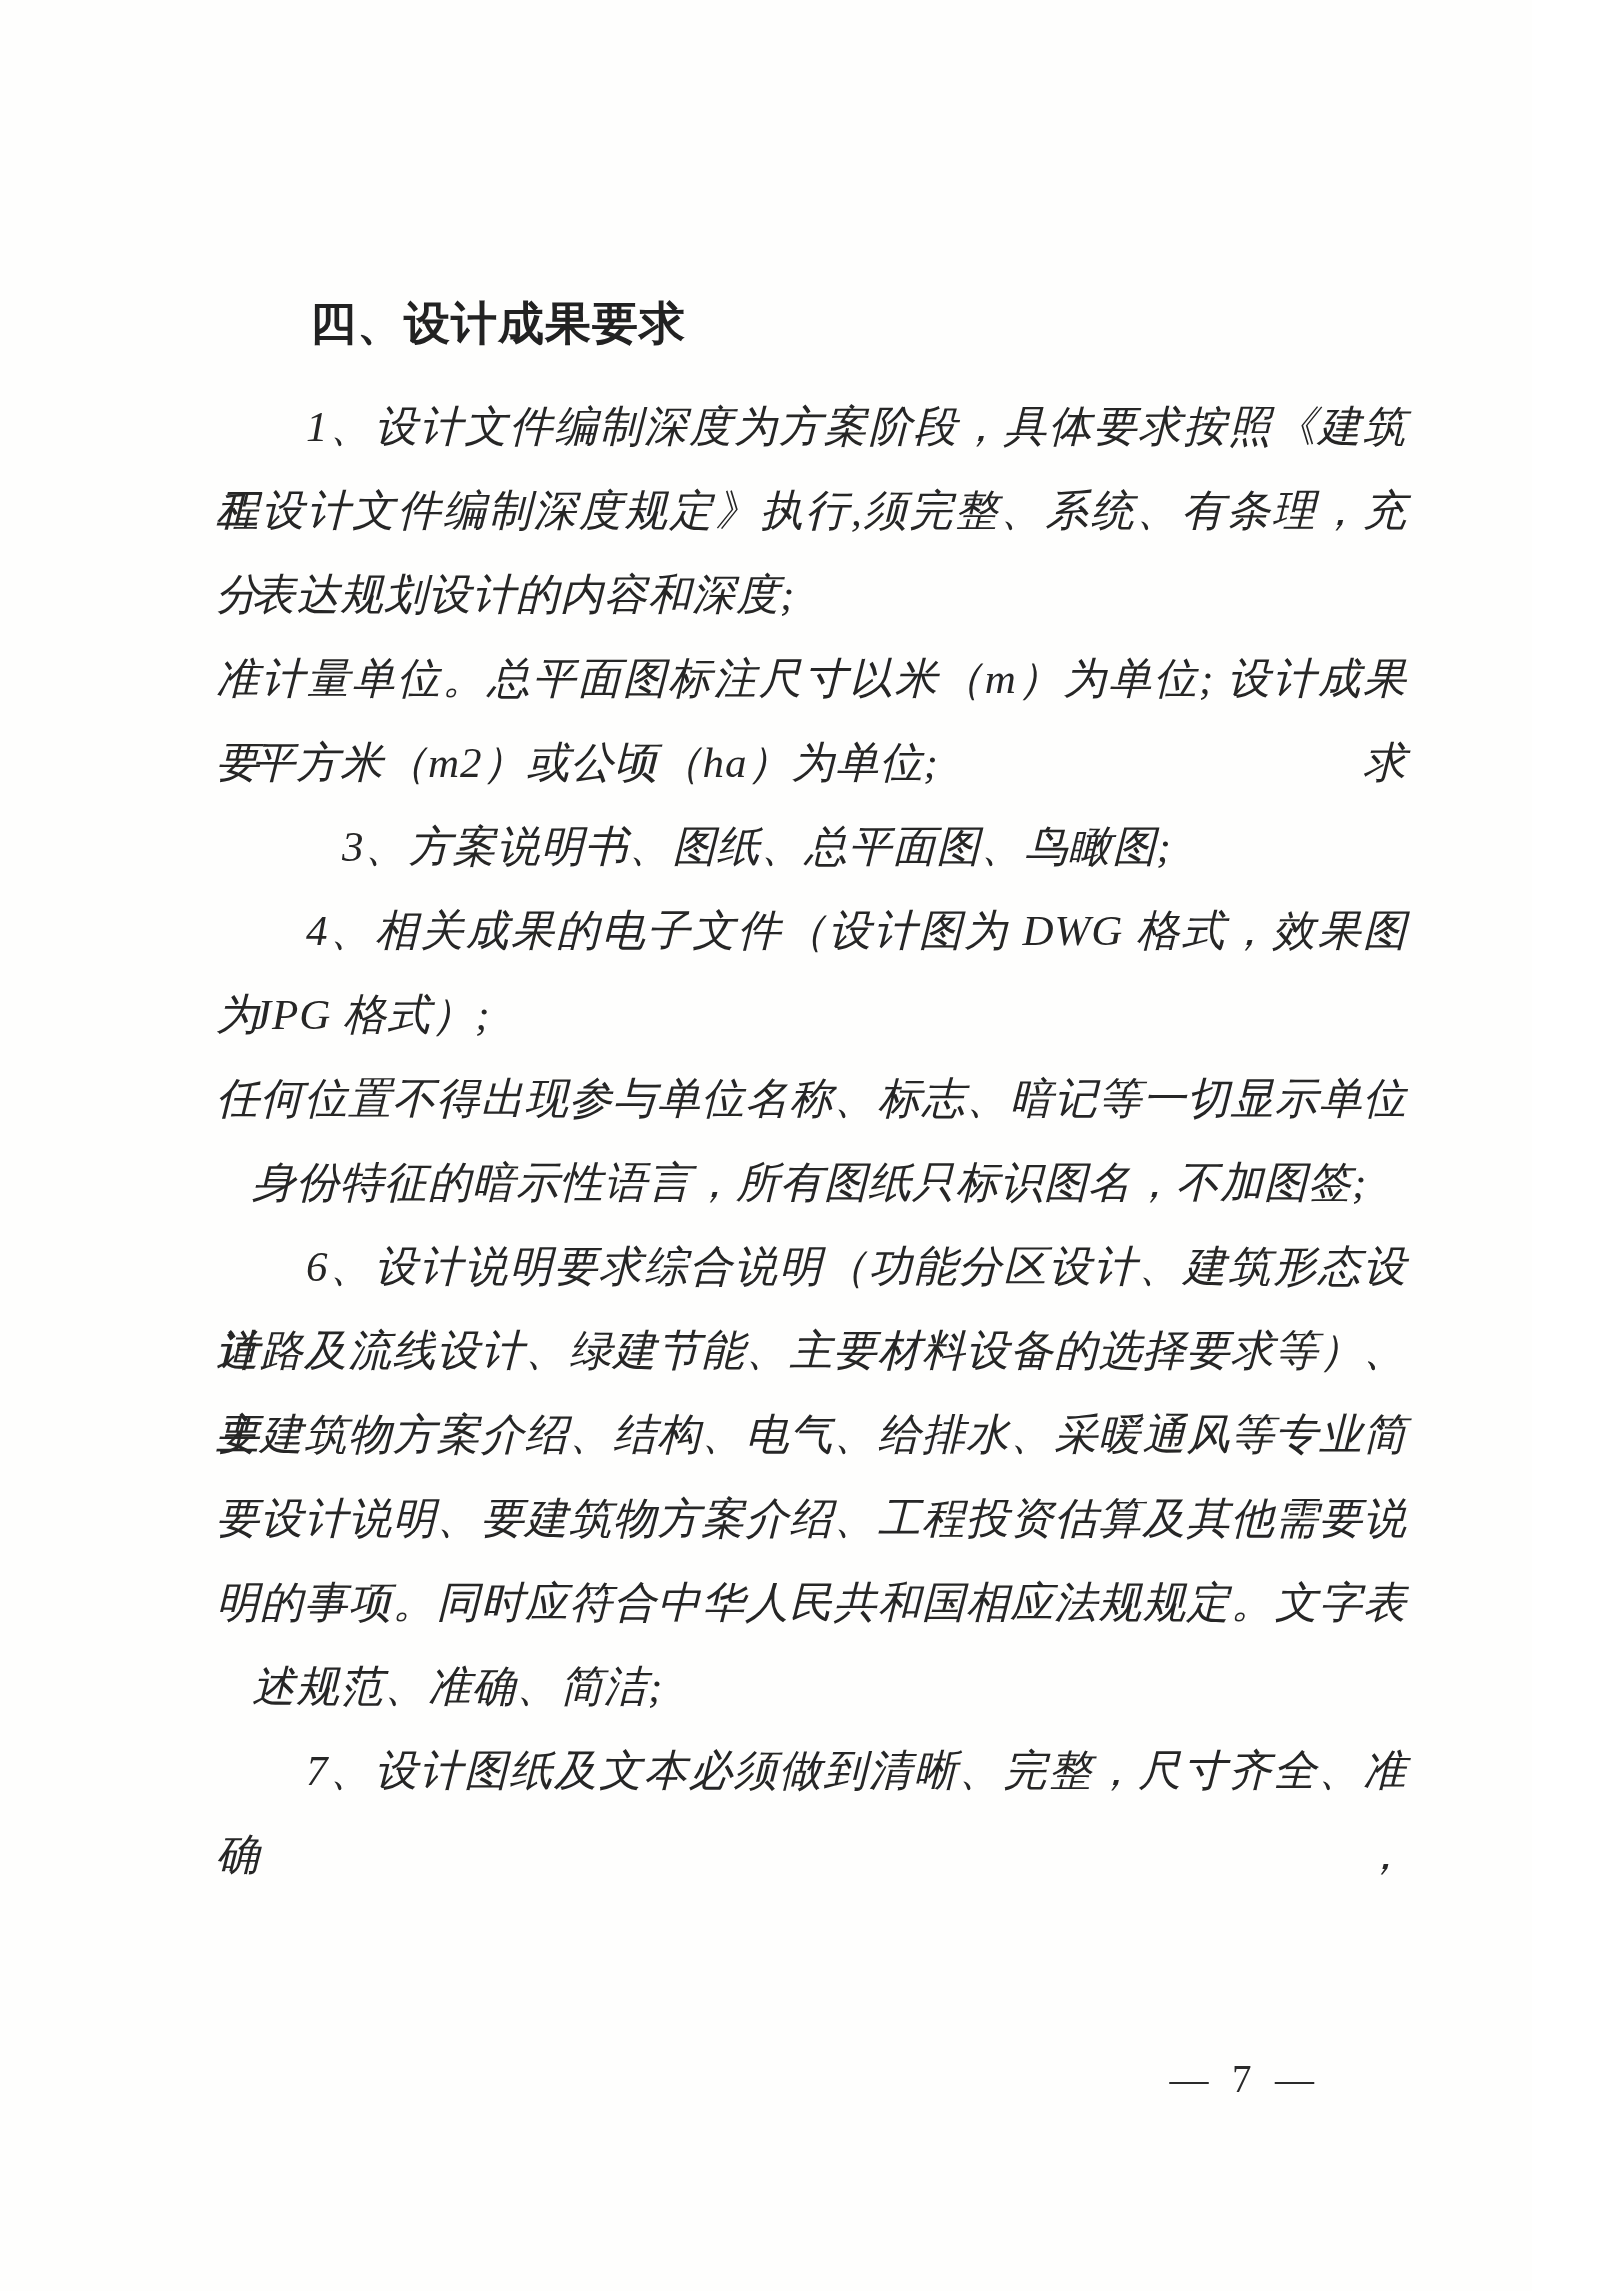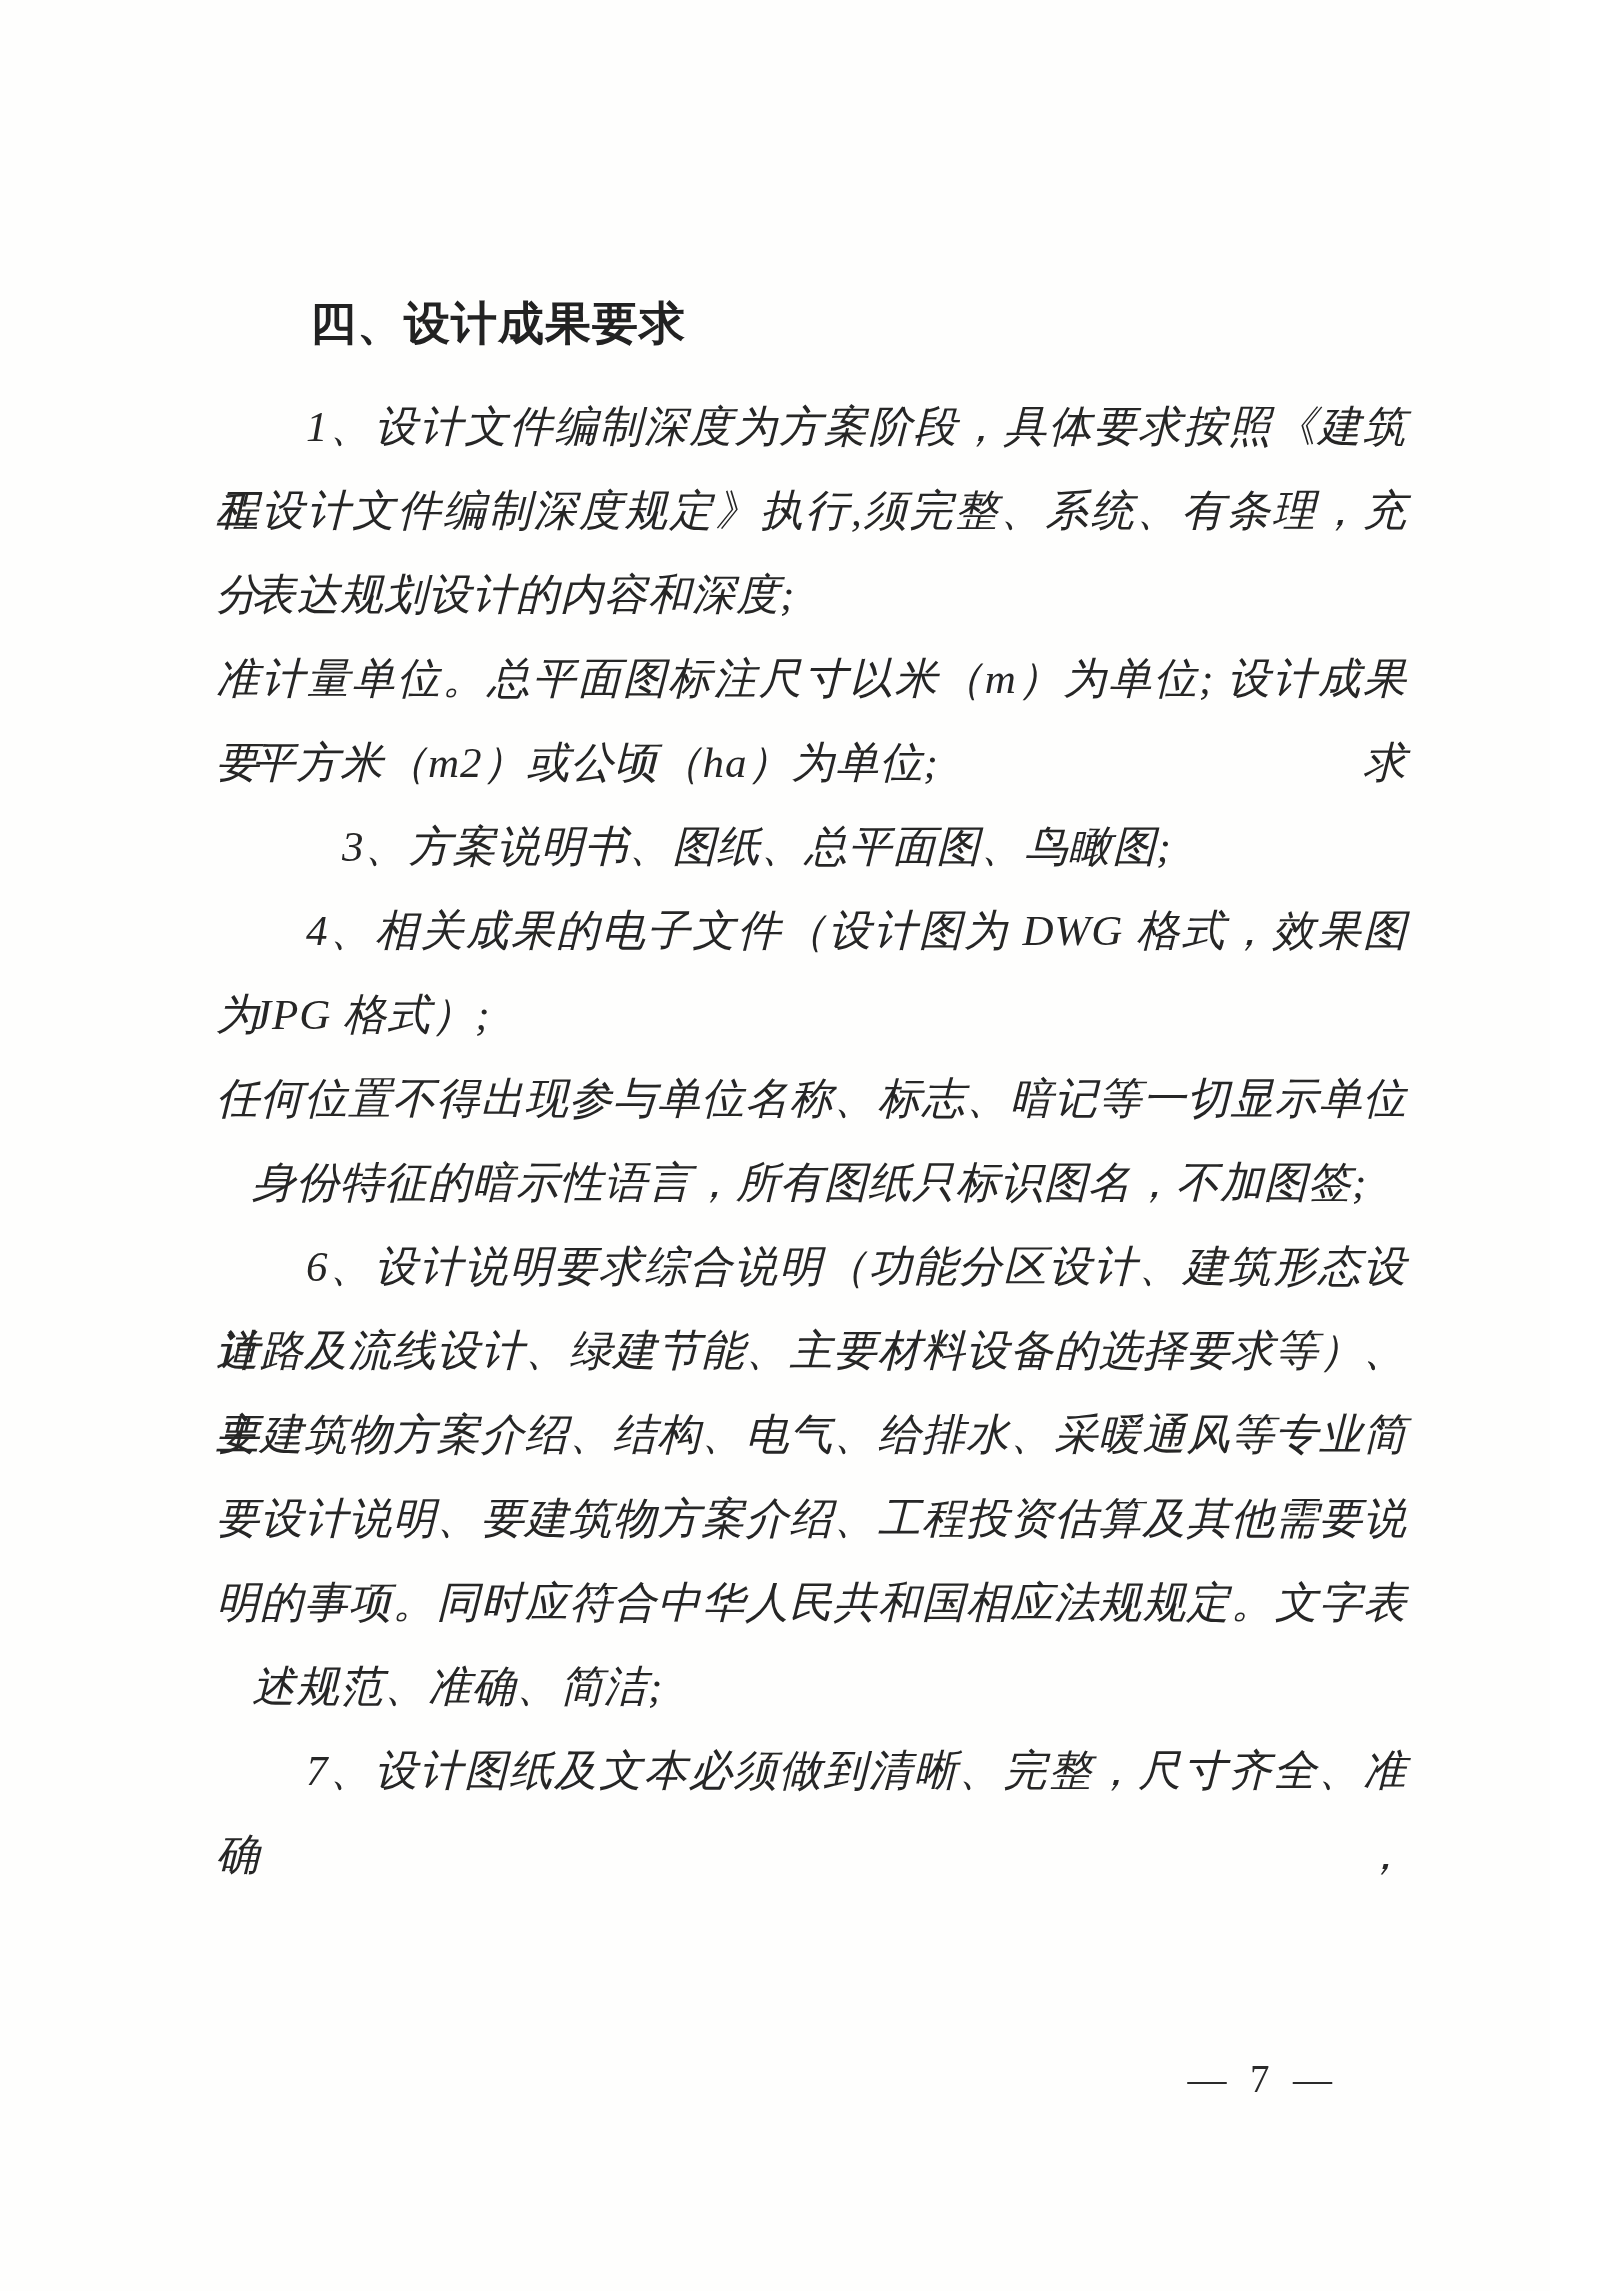--- a/index.html
+++ b/index.html
@@ -5,21 +5,20 @@
   html, body { margin: 0; padding: 0; background: #ffffff; }
 
   .page {
     position: relative;
     width: 1532px;
     height: 2292px;
     background: #fefefdf5;
     background-color: #fefefd;
     overflow: hidden;
     color: #262626;
-    padding-left: 18px;
   }
 
   .content {
     position: absolute;
     left: 216px;
     top: 297px;
     width: 1191px;
   }
 
   .heading {

